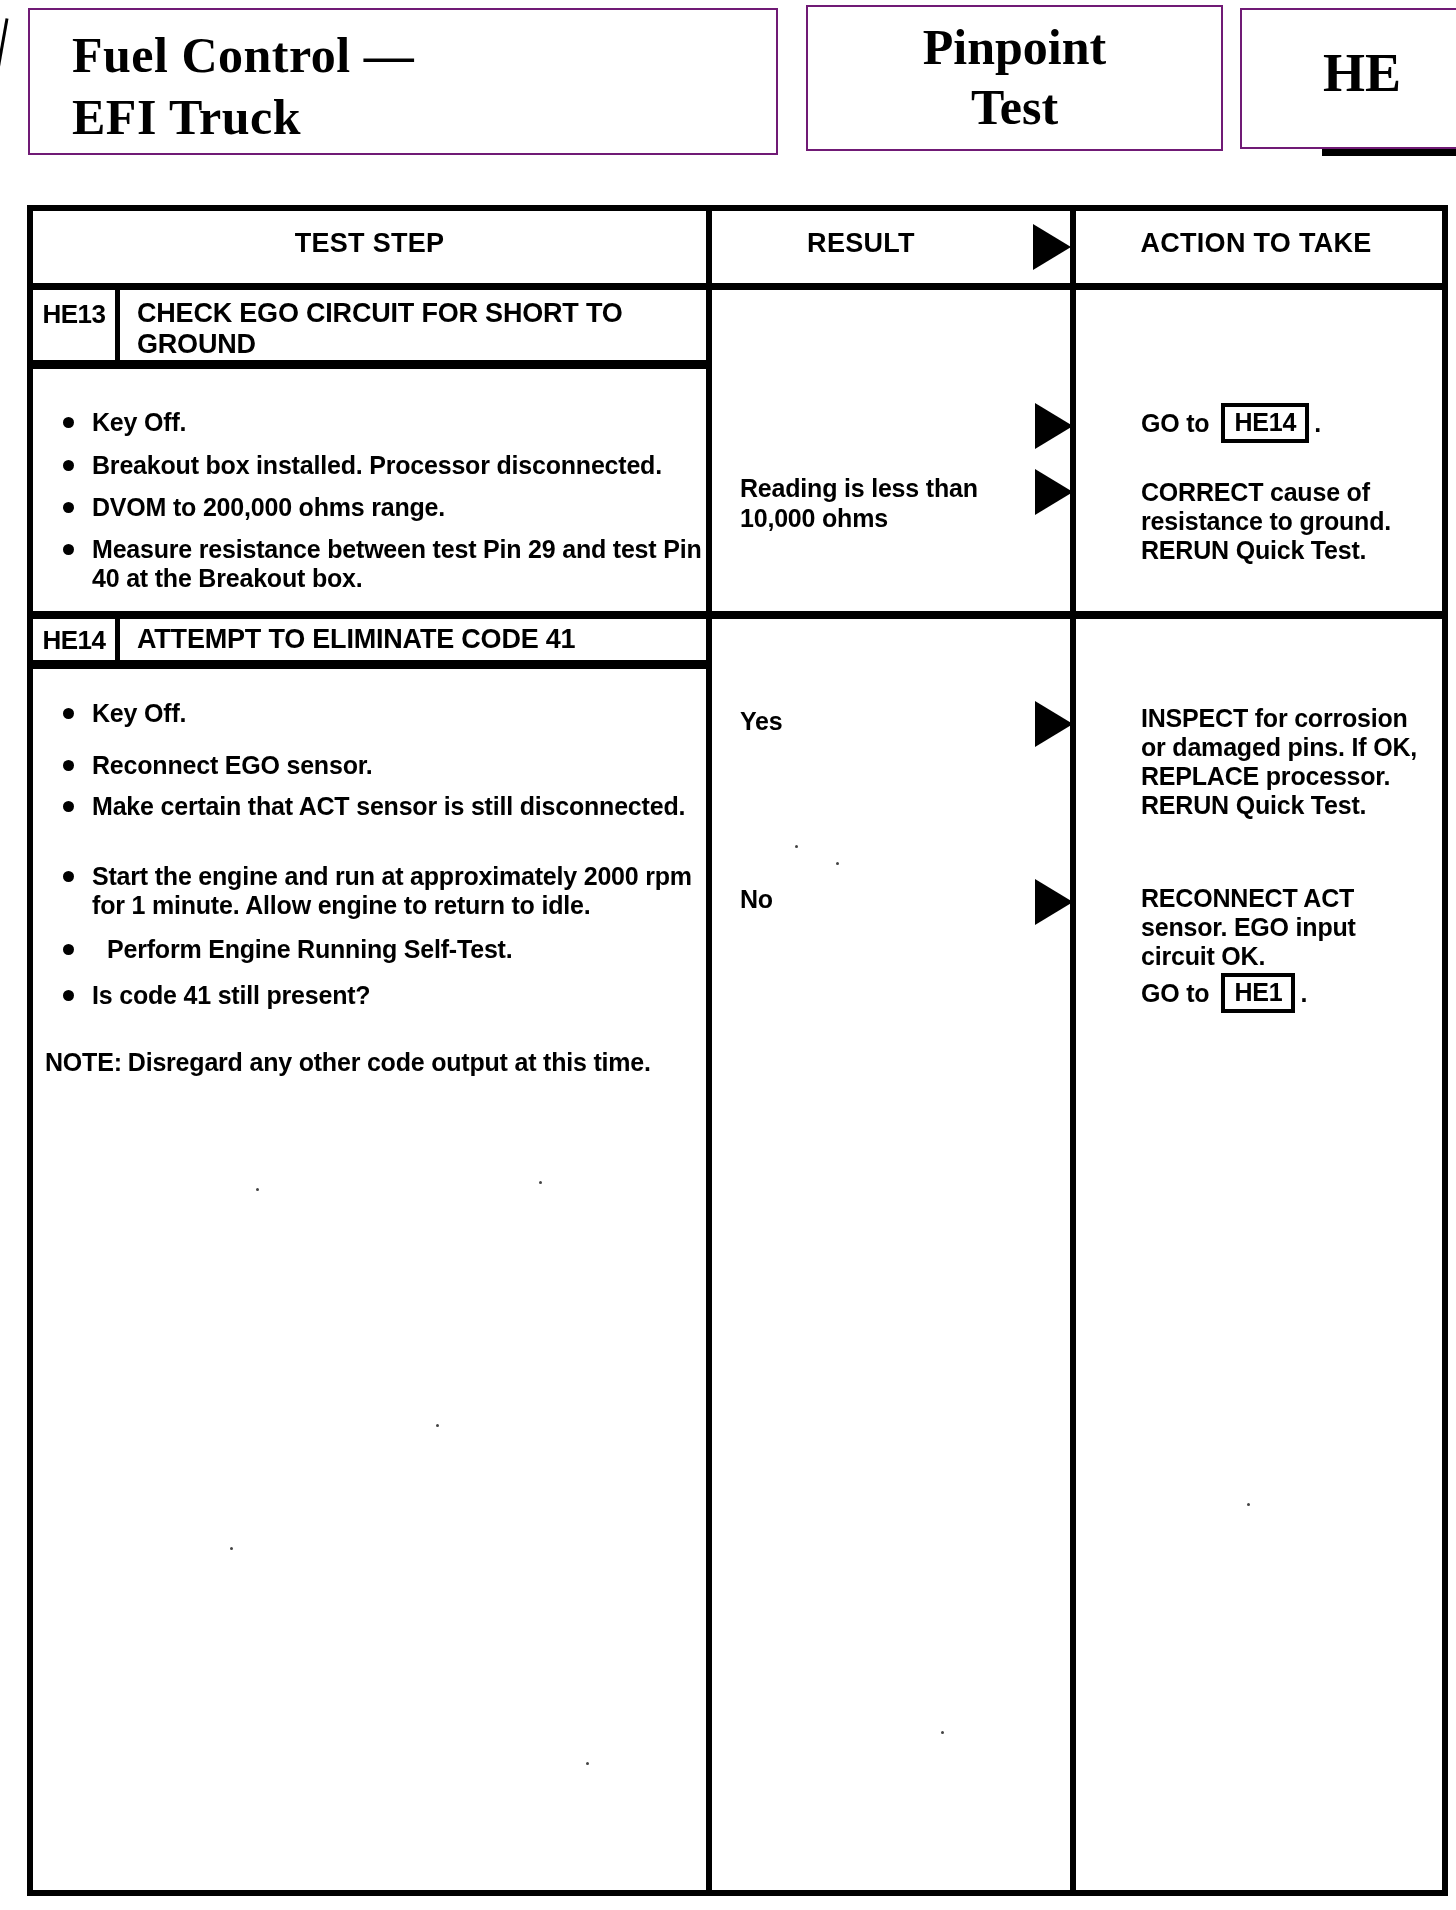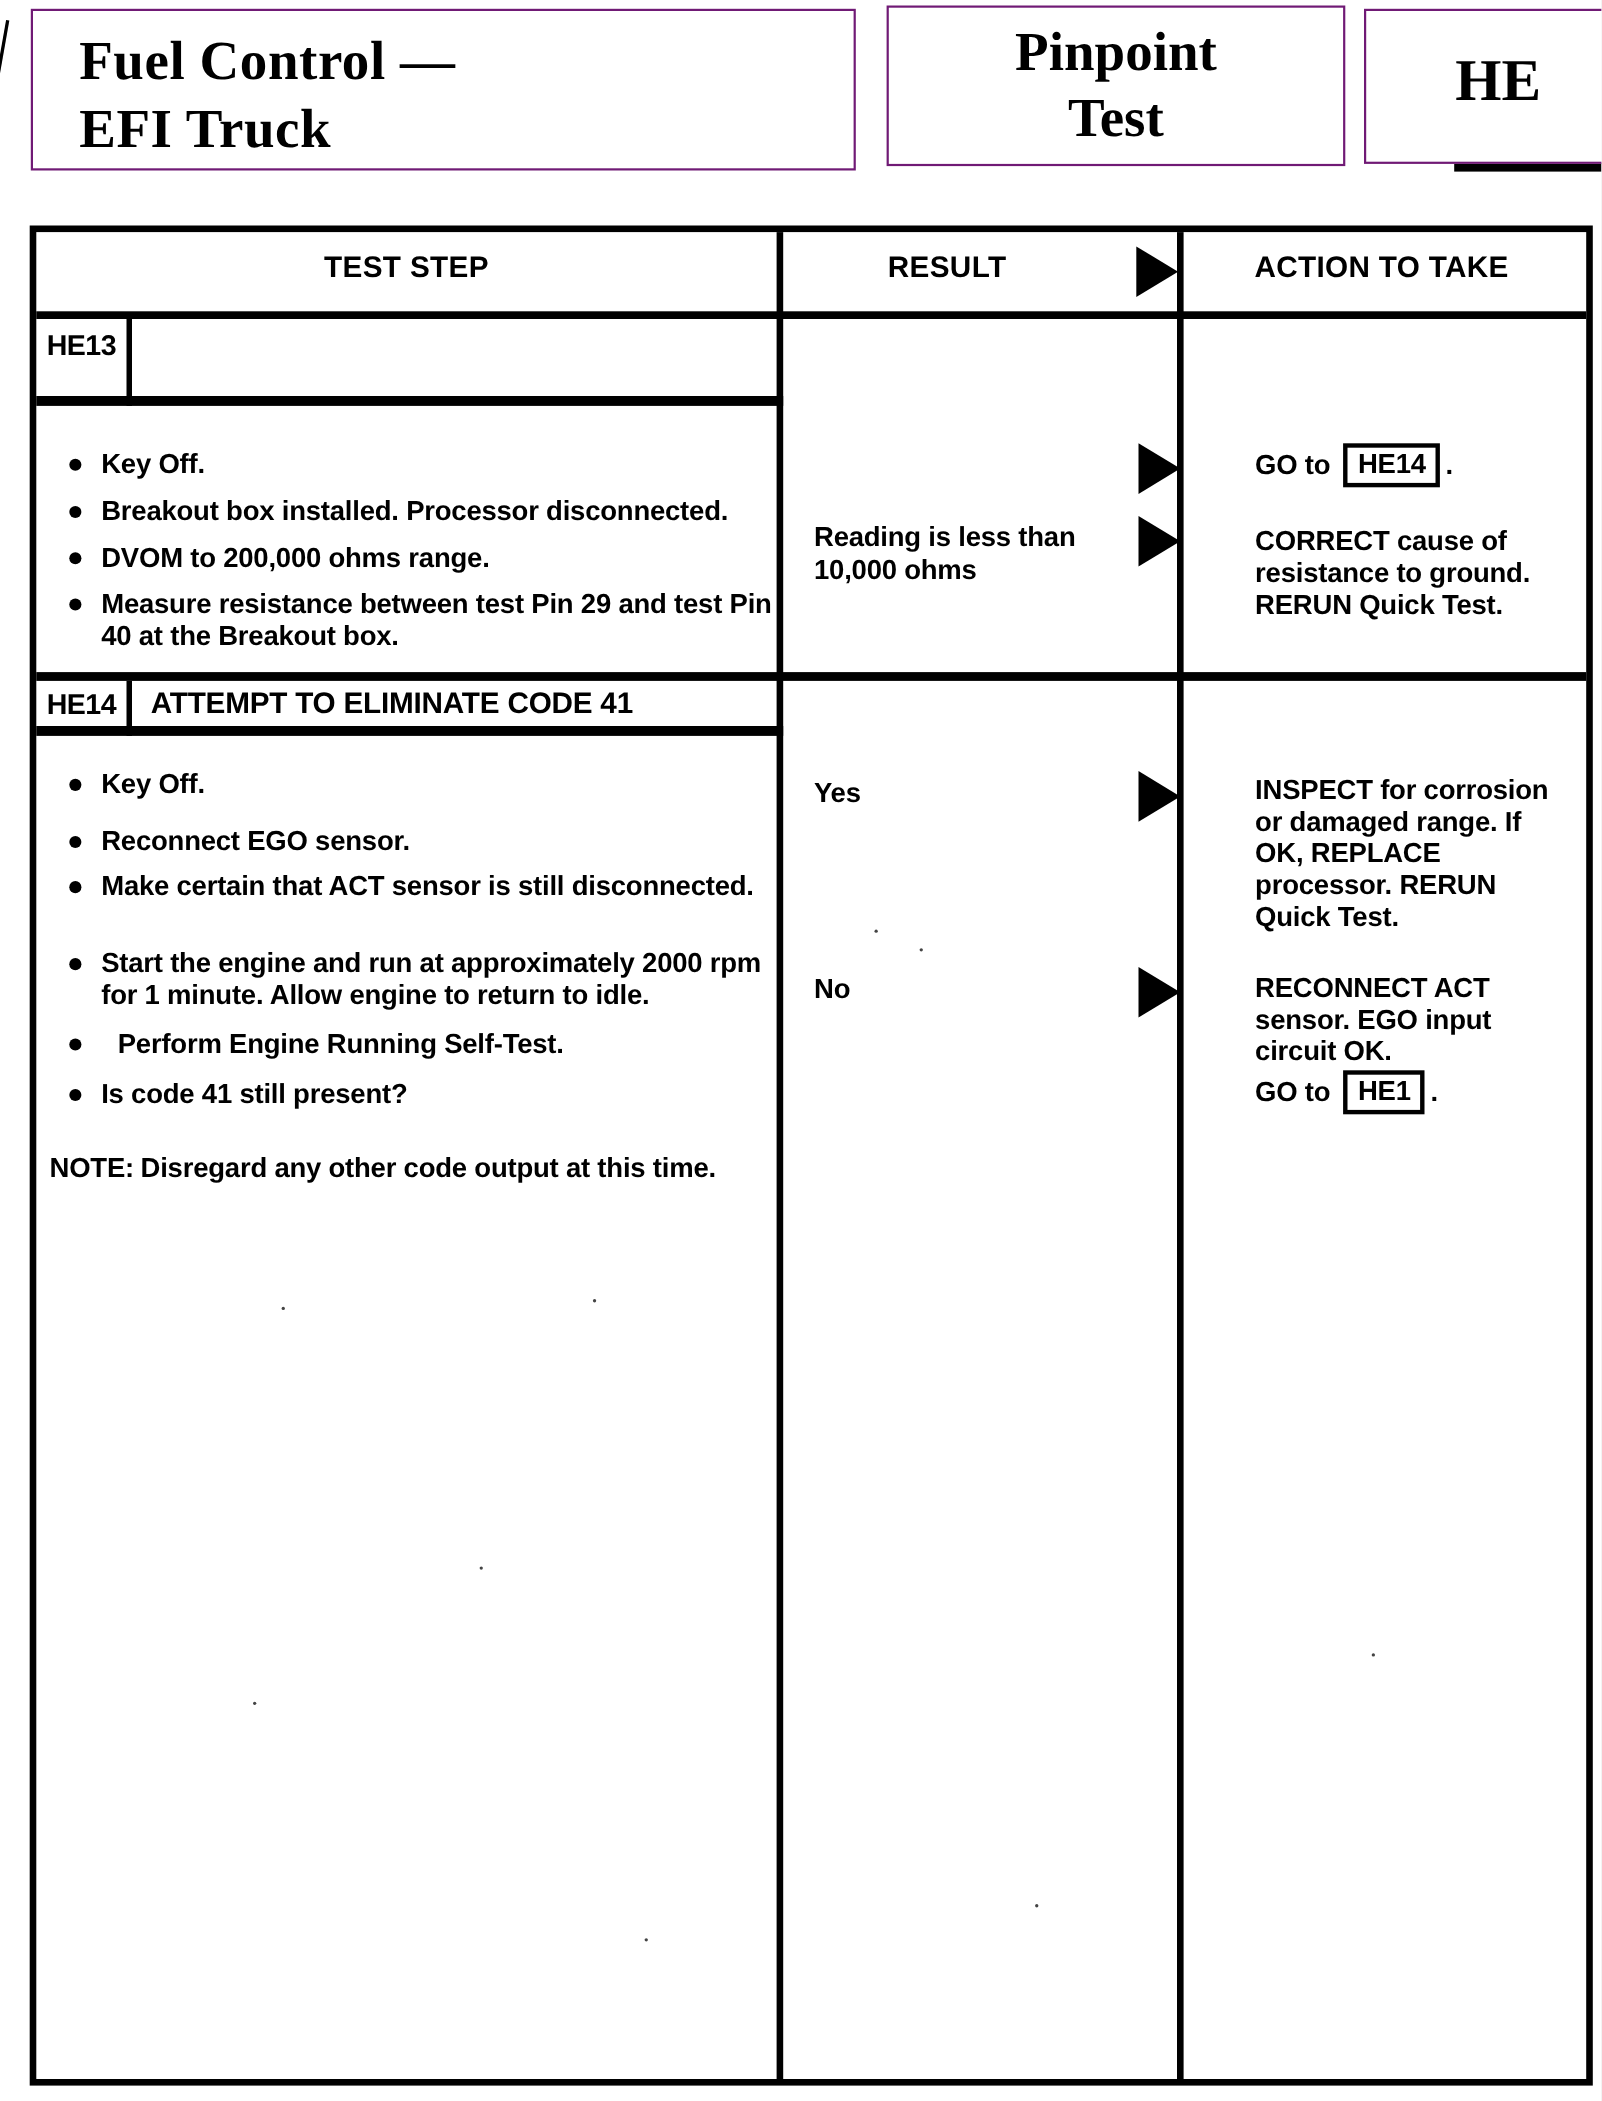--- a/index.html
+++ b/index.html
@@ -109,20 +109,21 @@
     <div class="vline v2"></div>
 
     <div class="abs col-head" style="left:0; width:673px;">TEST STEP</div>
     <div class="abs col-head" style="left:673px; width:310px;">RESULT</div>
     <div class="abs tri" style="left:1000px; top:13px;"></div>
     <div class="abs col-head" style="left:1037px; width:372px;">ACTION TO TAKE</div>
     <div class="hline header-underline"></div>
 
     <div class="abs badge-vline" style="top:79px; height:79px;"></div>
     <div class="abs badge" style="top:88px;">HE13</div>
+    <div class="abs step-title" style="top:87px; width:560px;">CHECK EGO CIRCUIT FOR SHORT TO GROUND</div>
     <div class="abs step-underline" style="top:149px;"></div>
 
     <div class="abs bullet" style="top:197px;">
       <span class="dot"></span>
       <span class="btxt">Key Off.</span>
     </div>
     <div class="abs bullet" style="top:240px;">
       <span class="dot"></span>
       <span class="btxt">Breakout box installed. Processor disconnected.</span>
     </div>
@@ -176,21 +177,21 @@
     <div class="abs bullet" style="top:770px;">
       <span class="dot"></span>
       <span class="btxt">Is code 41 still present?</span>
     </div>
     <div class="abs note" style="top:836px;">
       <span class="nlabel">NOTE:</span><span>Disregard any other code output at this time.</span>
     </div>
 
     <div class="abs cond" style="top:495px;">Yes</div>
     <div class="abs tri rarrow" style="top:490px;"></div>
-    <div class="abs action" style="top:493px;">INSPECT for corrosion or damaged range. If OK, REPLACE processor. RERUN Quick Test.</div>
+    <div class="abs action" style="top:493px;">INSPECT for corrosion or damaged pins. If OK, REPLACE processor. RERUN Quick Test.</div>
 
     <div class="abs cond" style="top:673px;">No</div>
     <div class="abs tri rarrow" style="top:668px;"></div>
     <div class="abs action" style="top:673px;">RECONNECT ACT sensor. EGO input circuit OK.</div>
     <div class="abs goto" style="top:762px;">
       <span class="pre">GO to</span>
       <span class="ref-box">HE1</span>
       <span class="post">.</span>
     </div>
 

